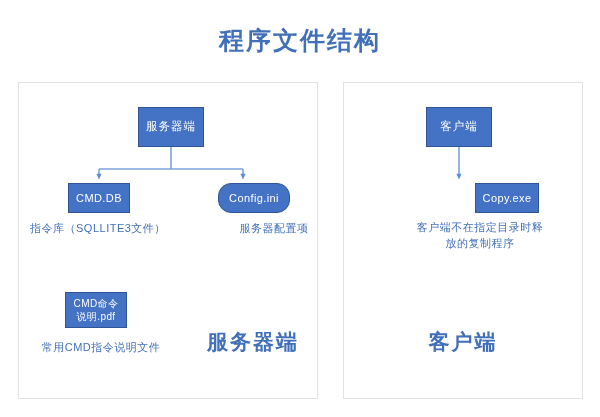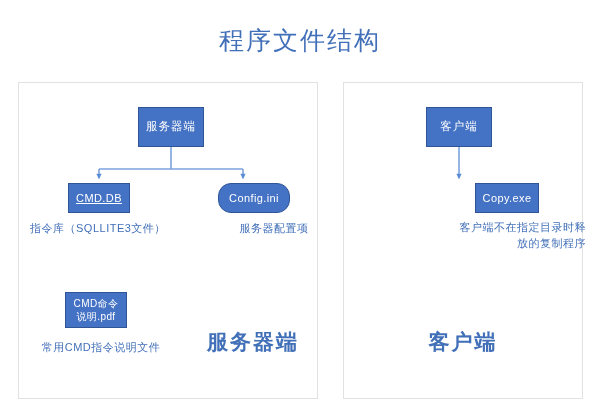--- a/index.html
+++ b/index.html
@@ -24,21 +24,21 @@
   }
 
   
   .page-title {
     position: absolute;
     left: 0;
     top: 24px;
     width: 600px;
     text-align: center;
     font-size: 25px;
-    font-weight: normal;
+    font-weight: bold;
     letter-spacing: 2px;
     color: #4270b8;
   }
 
   
   .panel {
     position: absolute;
     background: #ffffff;
     border: 1px solid #e2e2e2;
     box-sizing: border-box;
@@ -70,42 +70,42 @@
     text-align: center;
     font-size: 11px;
     line-height: 1.35;
     letter-spacing: 0.4px;
     white-space: pre-line;
   }
   .node.cjk { font-size: 11.5px; letter-spacing: 1px; }
 
   
   .node-server   { left: 138px; top: 107px; width: 66px; height: 40px; }
-  .node-cmddb    { left: 68px;  top: 183px; width: 62px; height: 30px; text-decoration: underline; }
+  .node-cmddb    { left: 68px;  top: 183px; width: 62px; height: 30px; }
   .node-configini{ left: 218px; top: 183px; width: 72px; height: 30px; border-radius: 13px; }
   .node-pdf      { left: 65px;  top: 292px; width: 62px; height: 36px; font-size: 10px; }
 
   
   .node-client   { left: 426px; top: 107px; width: 66px; height: 40px; }
   .node-copyexe  { left: 427px; top: 183px; width: 64px; height: 30px; margin-left: 48px; }
 
   
   .caption {
     position: absolute;
     font-size: 11px;
     font-weight: normal;
     color: #4270b8;
     letter-spacing: 0.5px;
     line-height: 1.45;
     white-space: pre-line;
   }
   .cap-cmddb    { left: 30px;  top: 221px; width: 170px; text-align: left; }
   .cap-configini{ left: 214px; top: 221px; width: 120px; text-align: center; }
   .cap-pdf      { left: 26px;  top: 340px; width: 150px; text-align: center; }
-  .cap-copyexe  { left: 358px; top: 220px; width: 228px; text-align: right; }
+  .cap-copyexe  { left: 366px; top: 220px; width: 228px; text-align: center; }
 
   
   .wires {
     position: absolute;
     left: 0; top: 0;
     width: 600px; height: 417px;
     pointer-events: none;
   }
 </style>
 </head>

